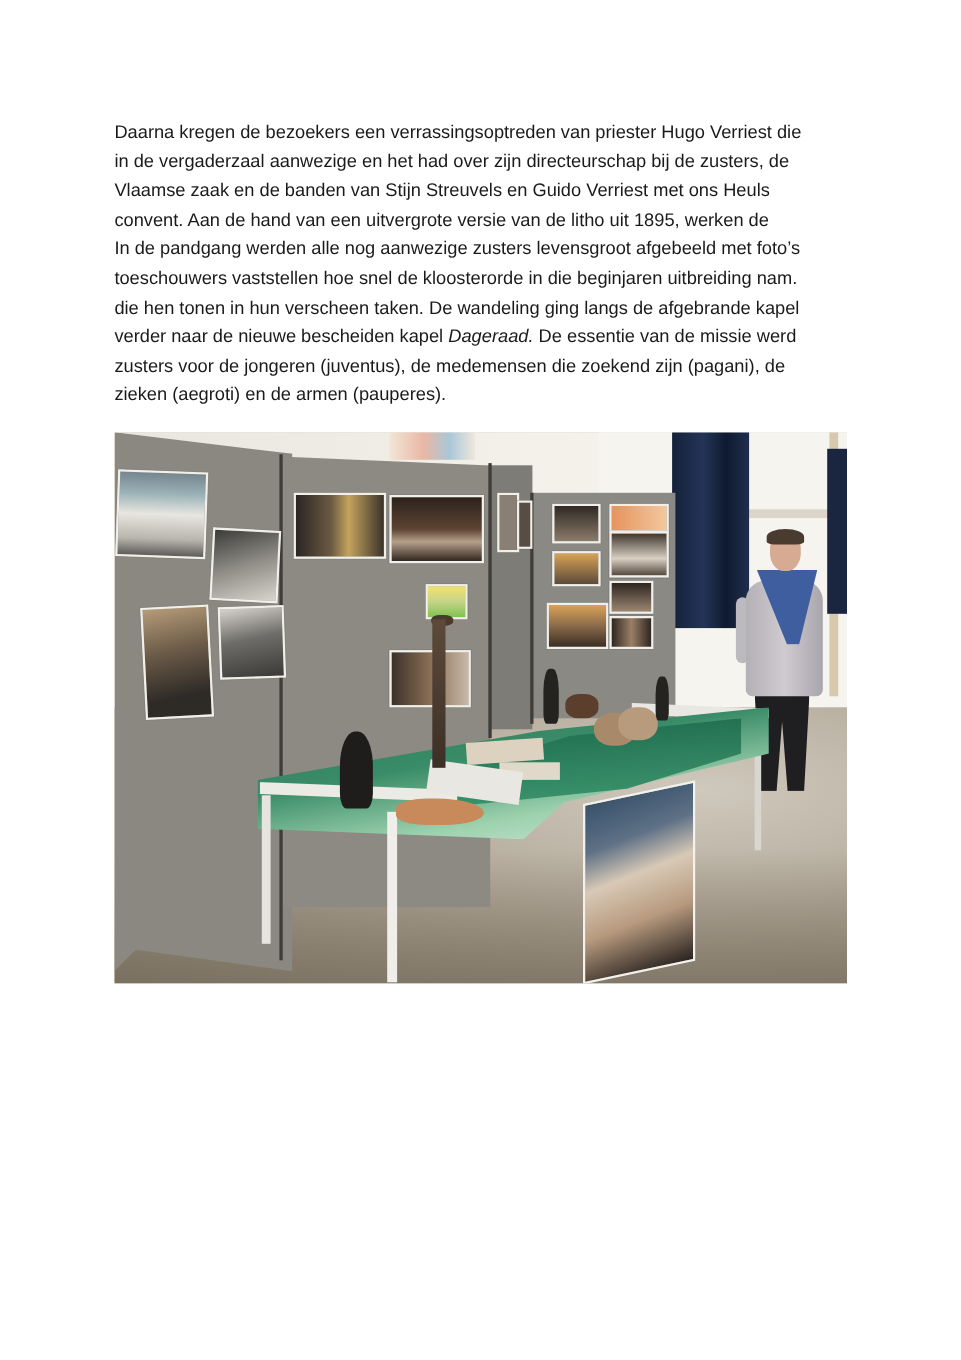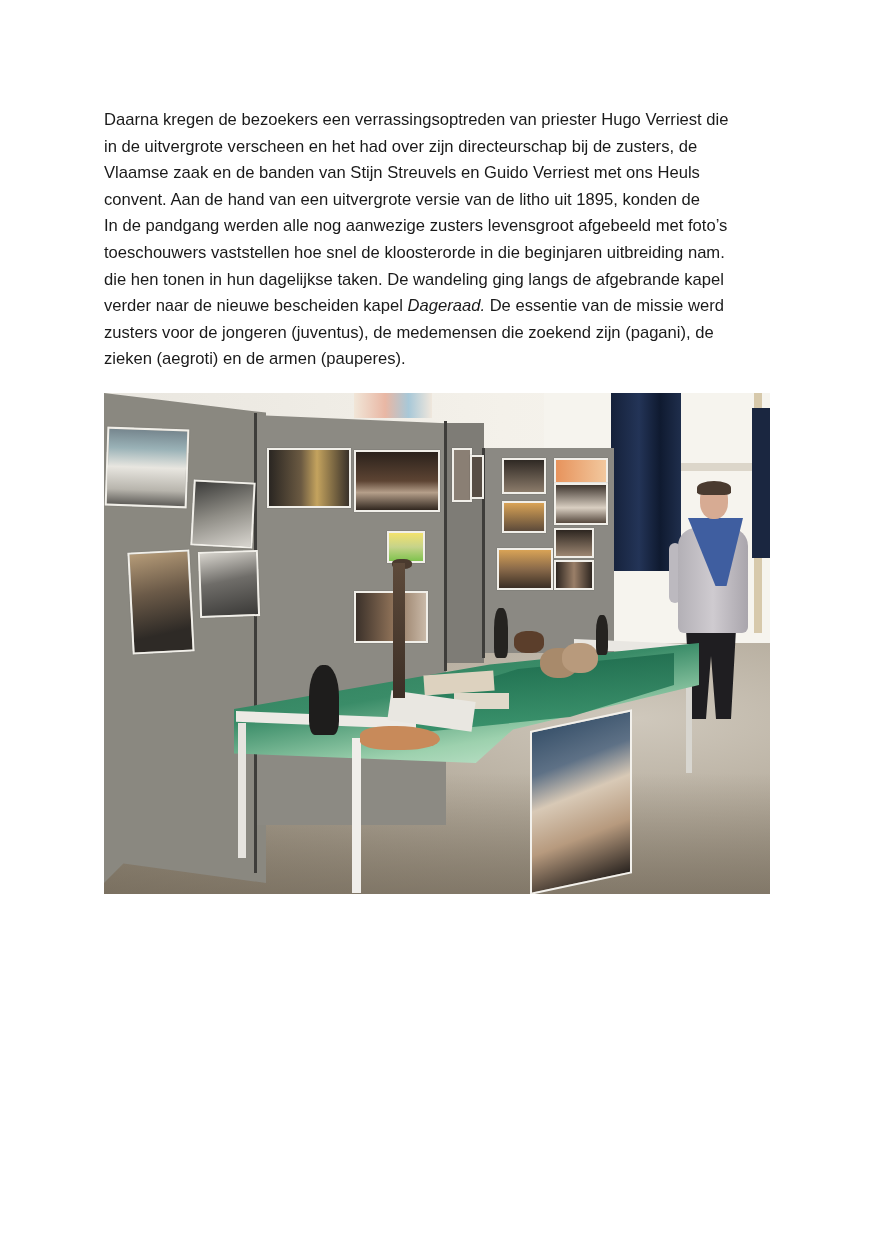--- a/index.html
+++ b/index.html
@@ -84,26 +84,26 @@
   .man-legs { left: 582px; top: 236px; width: 50px; height: 90px; background: #1f1e21; clip-path: polygon(0 0,100% 0,90% 100%,60% 100%,50% 30%,40% 100%,10% 100%); }
   .man-arm { left: 565px; top: 150px; width: 12px; height: 60px; background: #bcb9bf; border-radius: 6px; }
 </style>
 </head>
 <body>
 
 <div class="page">
 
   <p class="paragraph">
     <span class="line">Daarna kregen de bezoekers een verrassingsoptreden van priester Hugo Verriest die</span>
-    <span class="line">in de uitvergrote verscheen en het had over zijn directeurschap bij de zusters, de</span>
+    <span class="line">in de vergaderzaal aanwezige en het had over zijn directeurschap bij de zusters, de</span>
     <span class="line">Vlaamse zaak en de banden van Stijn Streuvels en Guido Verriest met ons Heuls</span>
-    <span class="line">convent. Aan de hand van een uitvergrote versie van de litho uit 1895, konden de</span>
+    <span class="line">convent. Aan de hand van een uitvergrote versie van de litho uit 1895, werken de</span>
     <span class="line">In de pandgang werden alle nog aanwezige zusters levensgroot afgebeeld met foto’s</span>
     <span class="line">toeschouwers vaststellen hoe snel de kloosterorde in die beginjaren uitbreiding nam.</span>
-    <span class="line">die hen tonen in hun dagelijkse taken. De wandeling ging langs de afgebrande kapel</span>
+    <span class="line">die hen tonen in hun verscheen taken. De wandeling ging langs de afgebrande kapel</span>
     <span class="line"><span>verder naar de nieuwe bescheiden kapel </span><em>Dageraad.</em><span> De essentie van de missie werd</span></span>
     <span class="line">zusters voor de jongeren (juventus), de medemensen die zoekend zijn (pagani), de</span>
     <span class="line">zieken (aegroti) en de armen (pauperes).</span>
   </p>
 
   <div class="photo" title="Exhibition display: grey folding panels with pinned photographs, a table with green African-print cloth, wooden sculptures, a leaning photo poster, and a man in a blue scarf standing by a window with a dark blue curtain">
     <div class="ph bg-wall"></div>
     <div class="ph bg-window"></div>
     <div class="ph win-bar"></div>
     <div class="ph win-frame1"></div>

